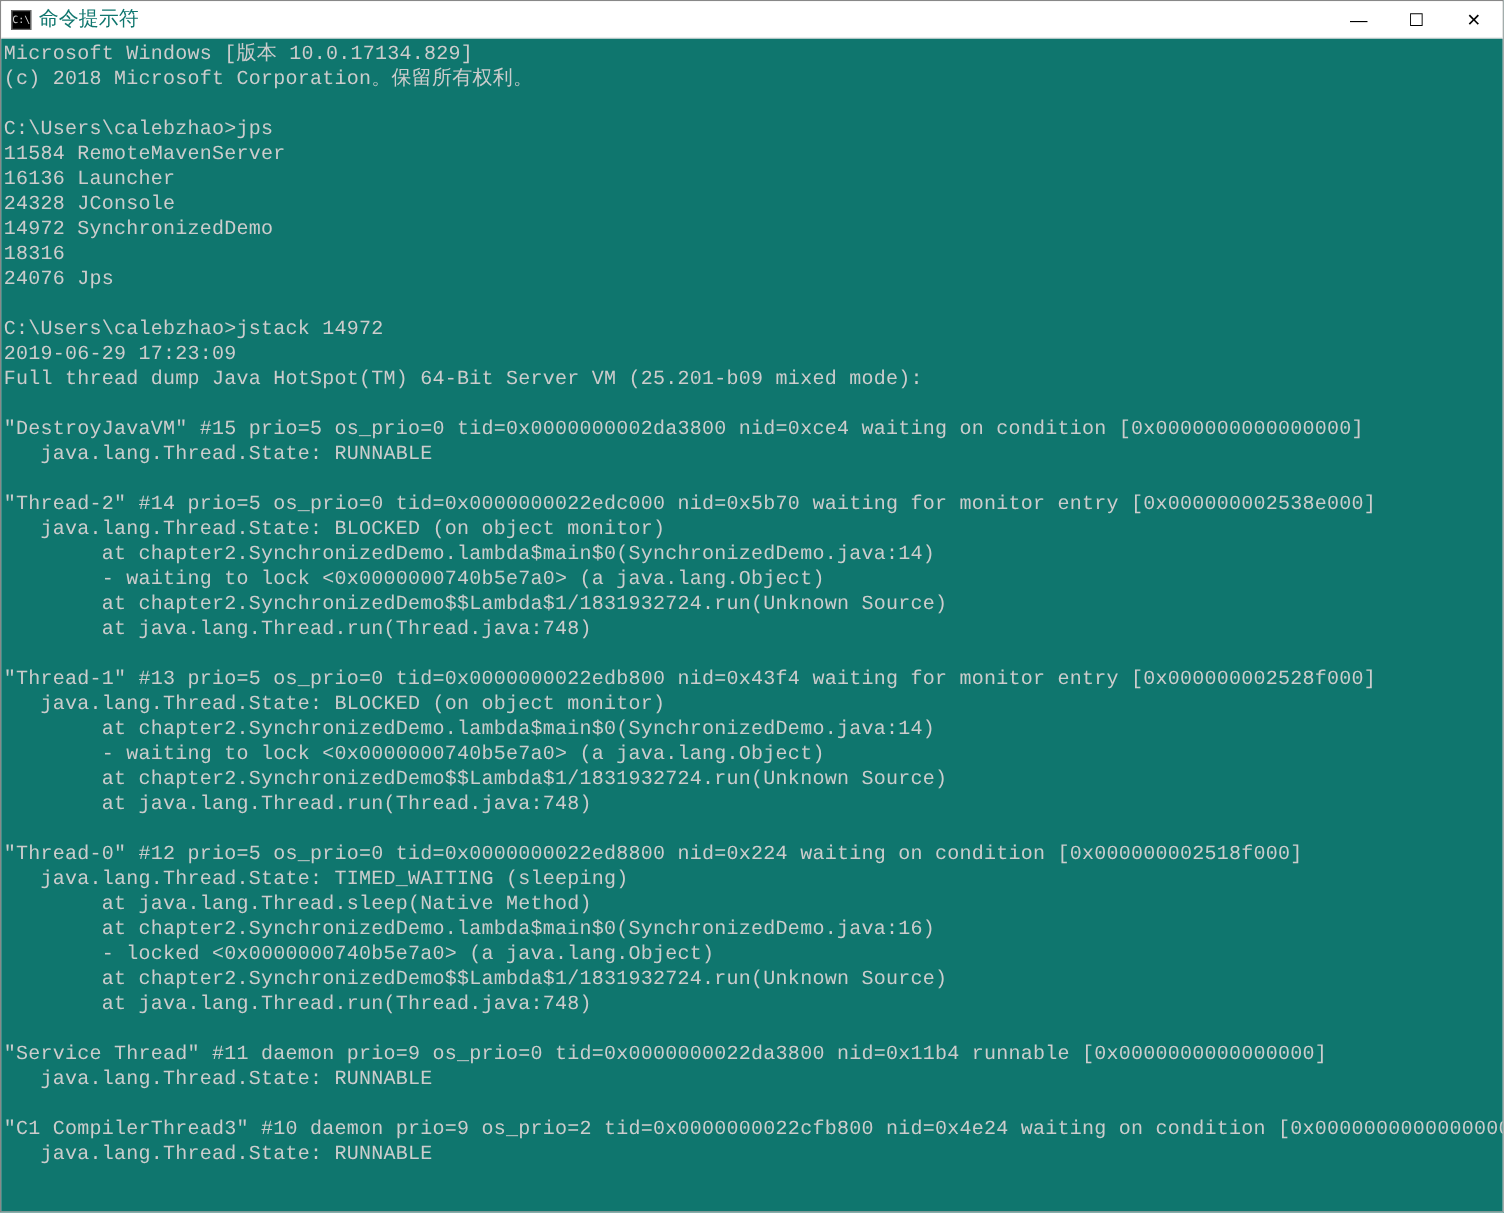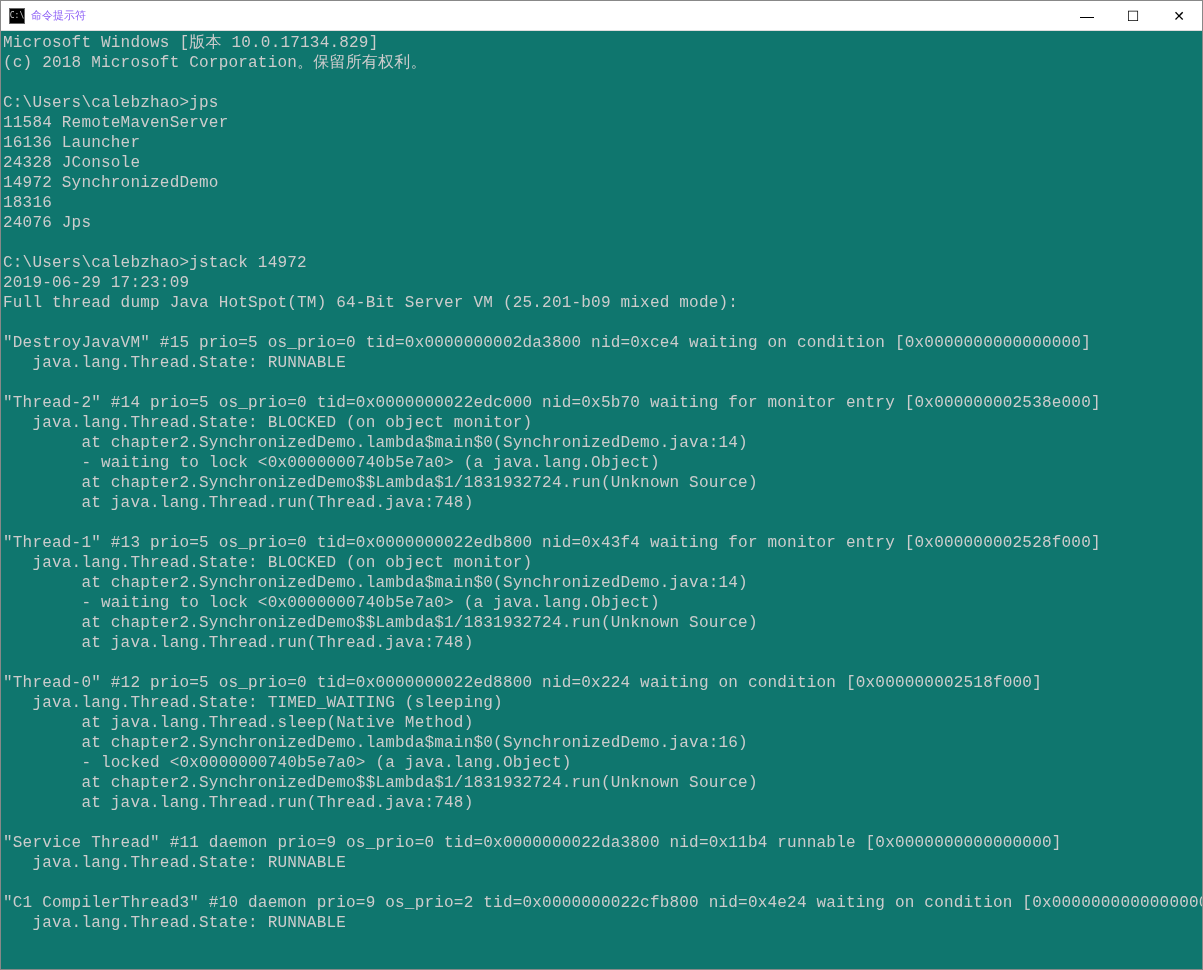--- a/index.html
+++ b/index.html
@@ -36,22 +36,22 @@
       background: #000;
       border: 1px solid #666;
       display: flex;
       align-items: center;
       justify-content: center;
       font-size: 8px;
       color: #ccc;
       font-family: monospace;
     }
     .title-bar-text {
-      font-size: 11px;
-      color: #8b5cf6;
+      font-size: 16px;
+      color: #0f766e;
       flex: 1;
     }
     .window-controls {
       display: flex;
       height: 100%;
     }
     .window-control {
       width: 46px;
       height: 100%;
       display: flex;

